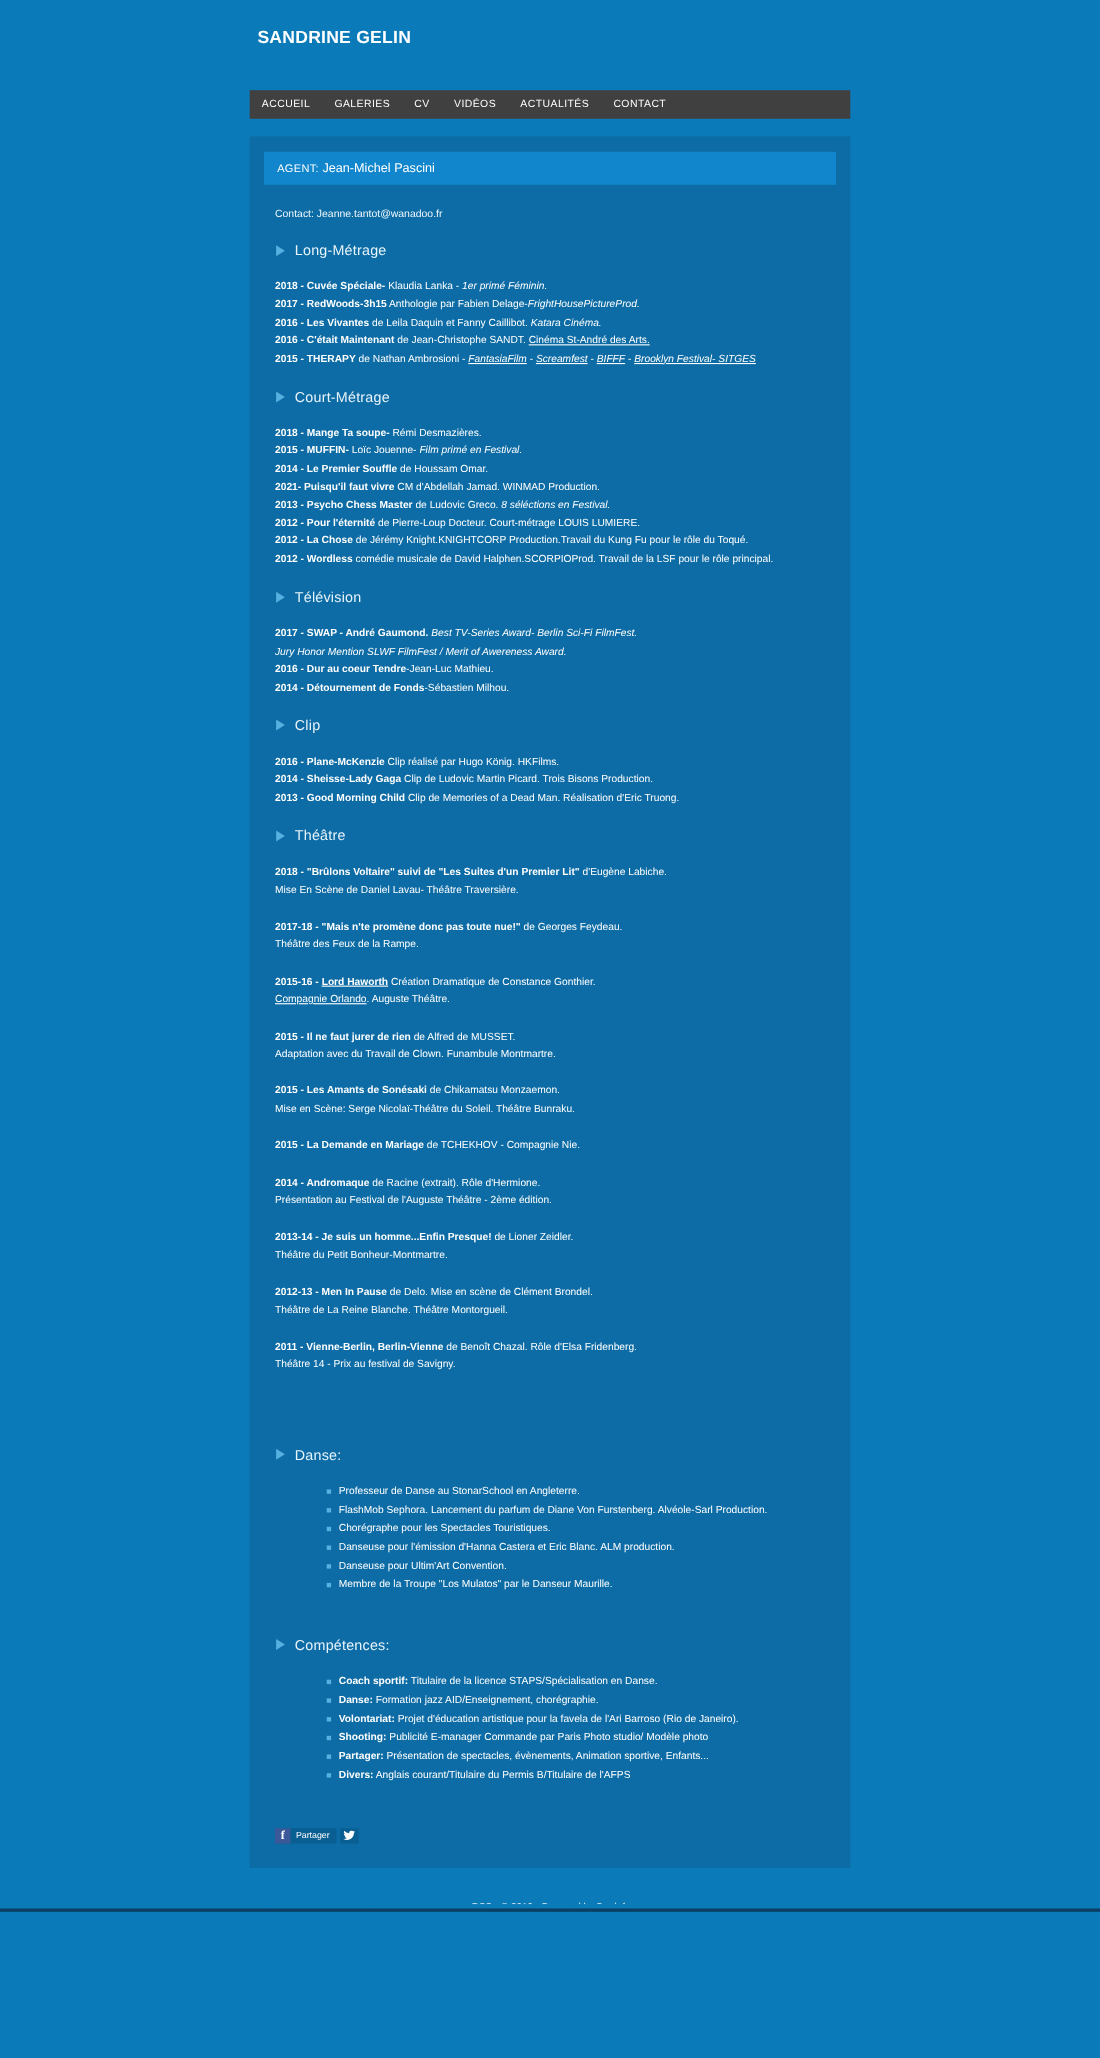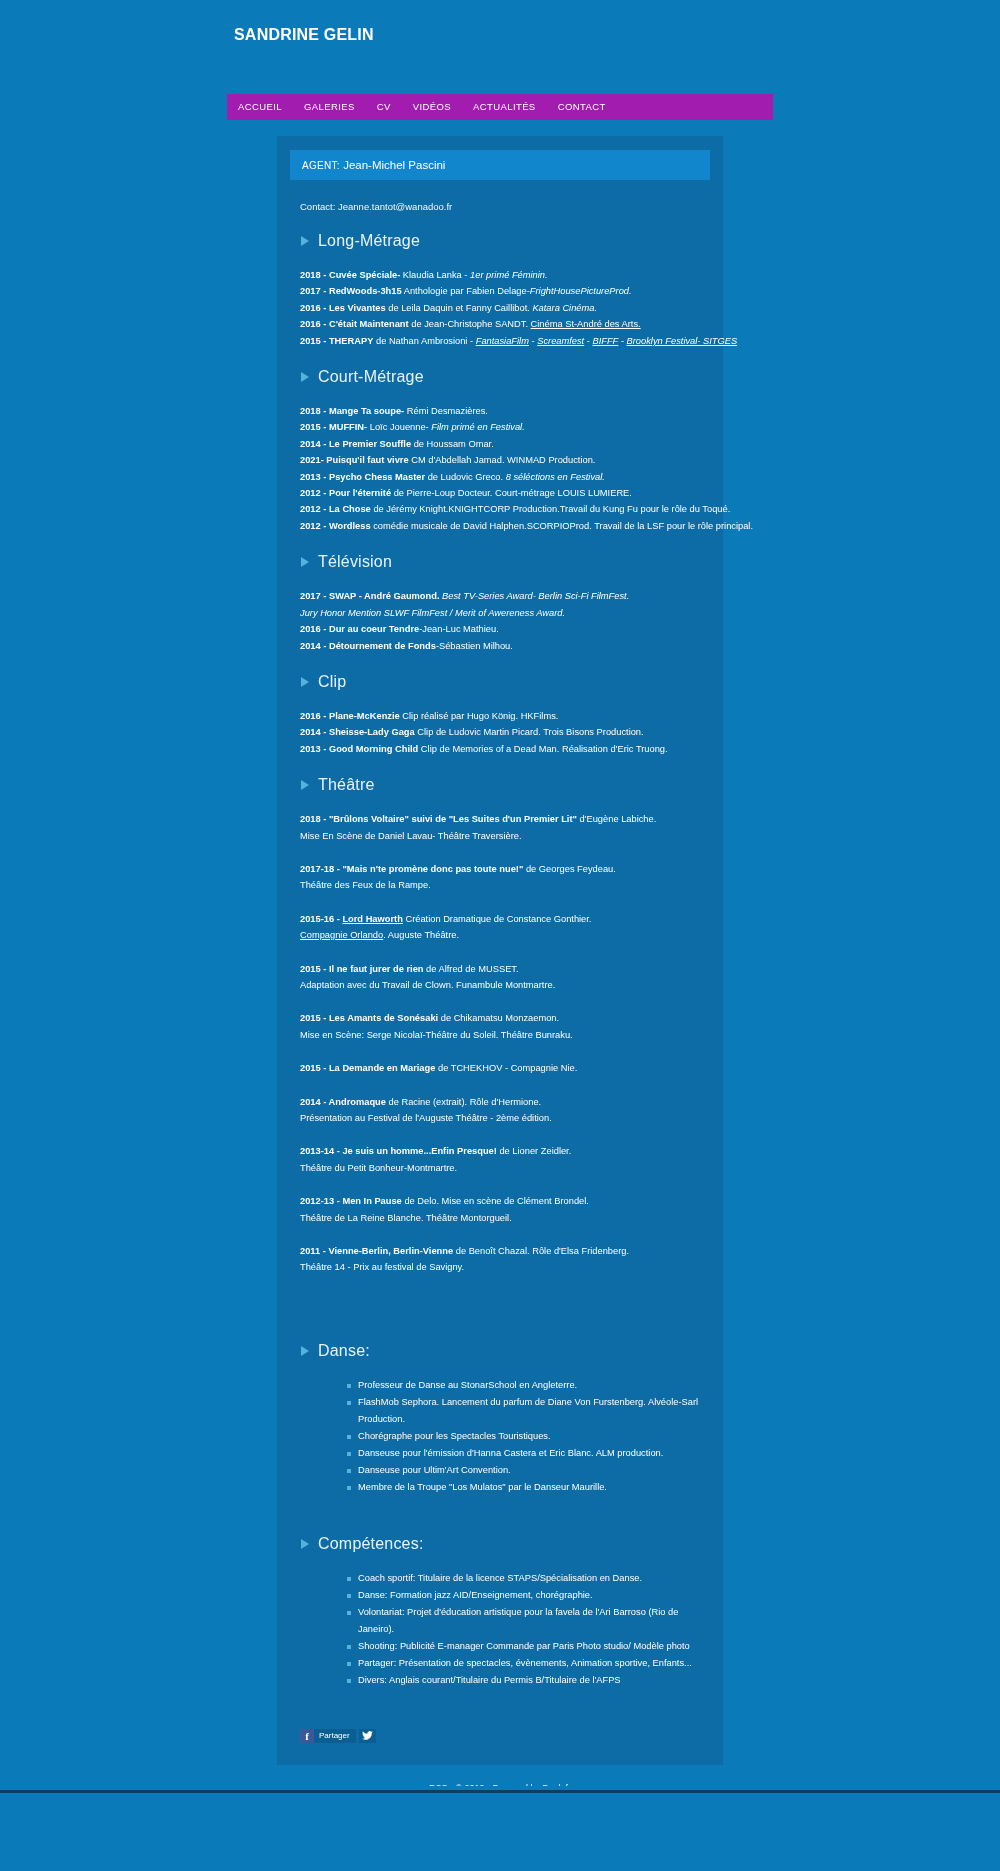--- a/index.html
+++ b/index.html
@@ -38,43 +38,43 @@
     letter-spacing: 0.2px;
     color: #ffffff;
     line-height: 34px;
     padding-left: 7px;
     margin: 0;
   }
 
   
   .nav {
     width: 546px;
-    margin: 16px auto;
-    background: #a21caf;
+    margin: 4px auto;
+    background: #404040;
     height: 26px;
     display: flex;
     align-items: center;
     padding-left: 11px;
   }
   .nav-item {
     color: #ffffff;
     font-size: 9.5px;
     letter-spacing: 0.4px;
     padding: 0 12px 0 0;
     margin-right: 10px;
     text-decoration: none;
     white-space: nowrap;
     line-height: 26px;
   }
   .nav-item:last-child { margin-right: 0; }
 
   
   .panel {
-    width: 446px;
-    margin: 4px auto;
+    width: 546px;
+    margin: 16px auto;
     background: #0d6ca5;
     padding: 14px 13px 22px 13px;
     min-height: 1400px;
   }
 
   .agent-bar {
     background: #1186cc;
     color: #ffffff;
     font-size: 11.5px;
     padding: 9px 12px;
@@ -104,21 +104,21 @@
   }
   .arrow-icon {
     width: 0; height: 0;
     border-top: 5px solid transparent;
     border-bottom: 5px solid transparent;
     border-left: 8px solid #56b0e0;
     margin-right: 9px;
     flex: 0 0 auto;
   }
   .section-title {
-    font-size: 16px;
+    font-size: 13px;
     color: #e8f4fb;
     letter-spacing: 0.2px;
     text-align: center;
   }
 
   
   .entries { padding-left: 10px; }
   .entry {
     font-size: 9.3px;
     line-height: 16.4px;
@@ -147,21 +147,21 @@
   }
   .bullet-list li::before {
     content: "";
     position: absolute;
     left: 0;
     top: 7px;
     width: 4px;
     height: 4px;
     background: #56b0e0;
   }
-  .bullet-list li b { font-weight: normal; }
+  .bullet-list li b { font-weight: bold; }
 
   .spacer-lg { height: 30px; }
   .spacer-md { height: 20px; }
 
   
   .share-bar {
     display: flex;
     align-items: center;
     padding-left: 10px;
     margin-top: 40px;

